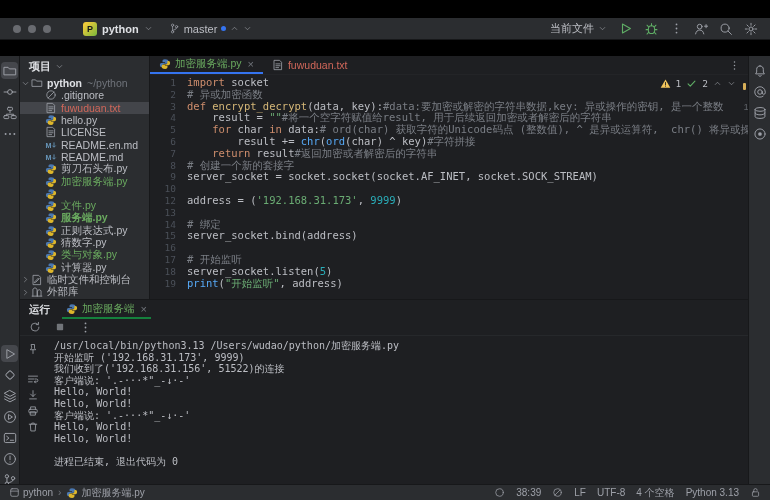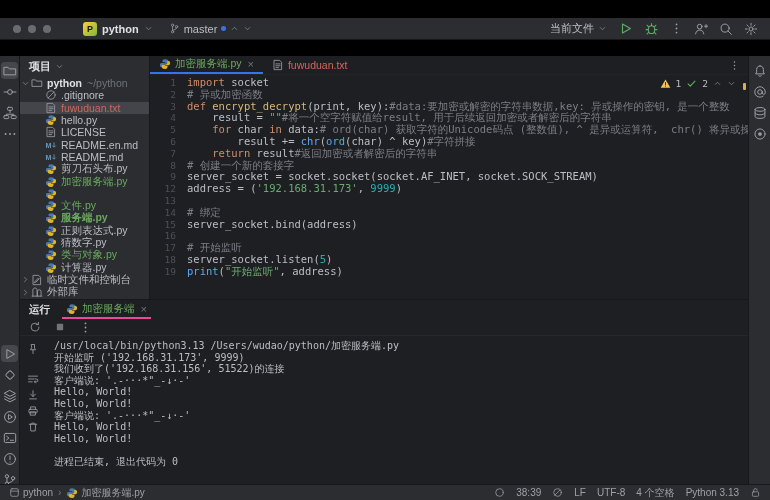--- a/index.html
+++ b/index.html
@@ -50,21 +50,21 @@
   .ln{flex:none;width:26px;text-align:right;padding-right:11px;color:#4b5059;font-size:9.5px;}
   .tok-k{color:#cf8e6d;} .tok-f{color:#d5b778;} .tok-s{color:#6aab73;}
   .tok-num{color:#2aacb8;} .tok-c{color:#7a7e85;} .tok-d{color:#bcbec4;} .tok-b{color:#56a8f5;text-align:center;}
   .inlay{color:#5f6368;font-size:9.5px;margin-left:20px;font-family:"Liberation Sans",sans-serif;}
   .inspections{position:absolute;top:3px;right:12px;display:flex;align-items:center;gap:5px;font-size:9.5px;color:#bcbec4;}
   .scrollmark{position:absolute;right:2px;top:8px;width:3px;height:7px;background:#d6ae58;border-radius:1px;}
   
   .run-panel{position:absolute;left:20px;top:243px;right:22px;height:201px;background:#1e1f22;border-top:1px solid #17181a;box-sizing:border-box;}
   .run-header{height:19px;display:flex;align-items:stretch;gap:12px;padding-left:9px;font-size:10.5px;color:#dfe1e5;}
   .run-title{font-weight:bold;display:flex;align-items:center;}
-  .run-tab{display:flex;align-items:center;gap:4px;padding:0 4px;border-bottom:2px solid #ec4899;color:#bcbec4;box-sizing:border-box;}
+  .run-tab{display:flex;align-items:center;gap:4px;padding:0 4px;border-bottom:2px solid #15803d;color:#bcbec4;box-sizing:border-box;}
   .run-toolbar{height:17px;display:flex;align-items:center;gap:9px;padding-left:7px;border-bottom:1px solid #26282b;box-sizing:border-box;}
   .tool-btn{display:flex;align-items:center;justify-content:center;width:16px;height:16px;border-radius:3px;}
   .console-wrap{position:absolute;top:37px;left:0;right:0;bottom:0;display:flex;}
   .console-gutter{width:26px;flex:none;display:flex;flex-direction:column;align-items:center;padding-top:4px;}
   .console-gutter .tool-btn:first-child{margin-bottom:14px;}
   .console{flex:1;font-family:"DejaVu Sans Mono",monospace;font-size:10px;line-height:11.6px;color:#bcbec4;padding:3px 0 0 8px;white-space:pre;overflow:hidden;}
   .console-line{min-height:11.6px;}
   
   .statusbar{position:absolute;bottom:0;left:0;width:100%;height:16px;background:#2b2d30;border-top:1px solid #17181a;box-sizing:border-box;display:flex;align-items:center;font-size:10px;color:#9da0a8;padding:0 9px;gap:5px;}
   .sb-item{display:flex;align-items:center;gap:3px;}
@@ -496,27 +496,28 @@
                 <circle cx="8" cy="8" r="1.1" fill="#9da0a8" stroke="none"></circle>
                 <circle cx="8" cy="13" r="1.1" fill="#9da0a8" stroke="none"></circle>
               </svg>
             </span>
         </div>
       </div>
       <div class="code">
         <div>
             <div class="code-line"><span class="ln">1</span><span><span class="tok-k">import </span><span class="tok-d">socket</span></span></div>
             <div class="code-line"><span class="ln">2</span><span><span class="tok-c"># 异或加密函数</span></span></div>
-            <div class="code-line"><span class="ln">3</span><span><span class="tok-k">def </span><span class="tok-f">encrypt_decrypt</span><span class="tok-d">(print, key):</span><span class="tok-c">#data:要加密或解密的字符串数据,key: 异或操作的密钥, 是一个整数</span><span class="inlay">1 个用法    新 *</span></span></div>
+            <div class="code-line"><span class="ln">3</span><span><span class="tok-k">def </span><span class="tok-f">encrypt_decrypt</span><span class="tok-d">(data, key):</span><span class="tok-c">#data:要加密或解密的字符串数据,key: 异或操作的密钥, 是一个整数</span><span class="inlay">1 个用法    新 *</span></span></div>
             <div class="code-line"><span class="ln">4</span><span><span class="tok-d">    result = </span><span class="tok-s">""</span><span class="tok-c">#将一个空字符赋值给result, 用于后续返回加密或者解密后的字符串</span></span></div>
             <div class="code-line"><span class="ln">5</span><span><span class="tok-d">    </span><span class="tok-k">for </span><span class="tok-d">char </span><span class="tok-k">in </span><span class="tok-d">data:</span><span class="tok-c"># ord(char) 获取字符的Unicode码点 (整数值), ^ 是异或运算符,  chr() 将异或操作后的整数值转换回字符</span></span></div>
             <div class="code-line"><span class="ln">6</span><span><span class="tok-d">        result += </span><span class="tok-b">chr</span><span class="tok-d">(</span><span class="tok-b">ord</span><span class="tok-d">(char) ^ key)</span><span class="tok-c">#字符拼接</span></span></div>
             <div class="code-line"><span class="ln">7</span><span><span class="tok-d">    </span><span class="tok-k">return </span><span class="tok-d">result</span><span class="tok-c">#返回加密或者解密后的字符串</span></span></div>
             <div class="code-line"><span class="ln">8</span><span><span class="tok-c"># 创建一个新的套接字</span></span></div>
             <div class="code-line"><span class="ln">9</span><span><span class="tok-d">server_socket = socket.socket(socket.AF_INET, socket.SOCK_STREAM)</span></span></div>
+            <div class="code-line"><span class="ln">10</span><span></span></div>
             <div class="code-line"><span class="ln">12</span><span><span class="tok-d">address = (</span><span class="tok-s">'192.168.31.173'</span><span class="tok-d">, </span><span class="tok-num">9999</span><span class="tok-d">)</span></span></div>
             <div class="code-line"><span class="ln">13</span><span></span></div>
             <div class="code-line"><span class="ln">14</span><span><span class="tok-c"># 绑定</span></span></div>
             <div class="code-line"><span class="ln">15</span><span><span class="tok-d">server_socket.bind(address)</span></span></div>
             <div class="code-line"><span class="ln">16</span><span></span></div>
             <div class="code-line"><span class="ln">17</span><span><span class="tok-c"># 开始监听</span></span></div>
             <div class="code-line"><span class="ln">18</span><span><span class="tok-d">server_socket.listen(</span><span class="tok-num">5</span><span class="tok-d">)</span></span></div>
             <div class="code-line"><span class="ln">19</span><span><span class="tok-b">print</span><span class="tok-d">(</span><span class="tok-s">"开始监听"</span><span class="tok-d">, address)</span></span></div>
           </div>
         <div class="inspections">

